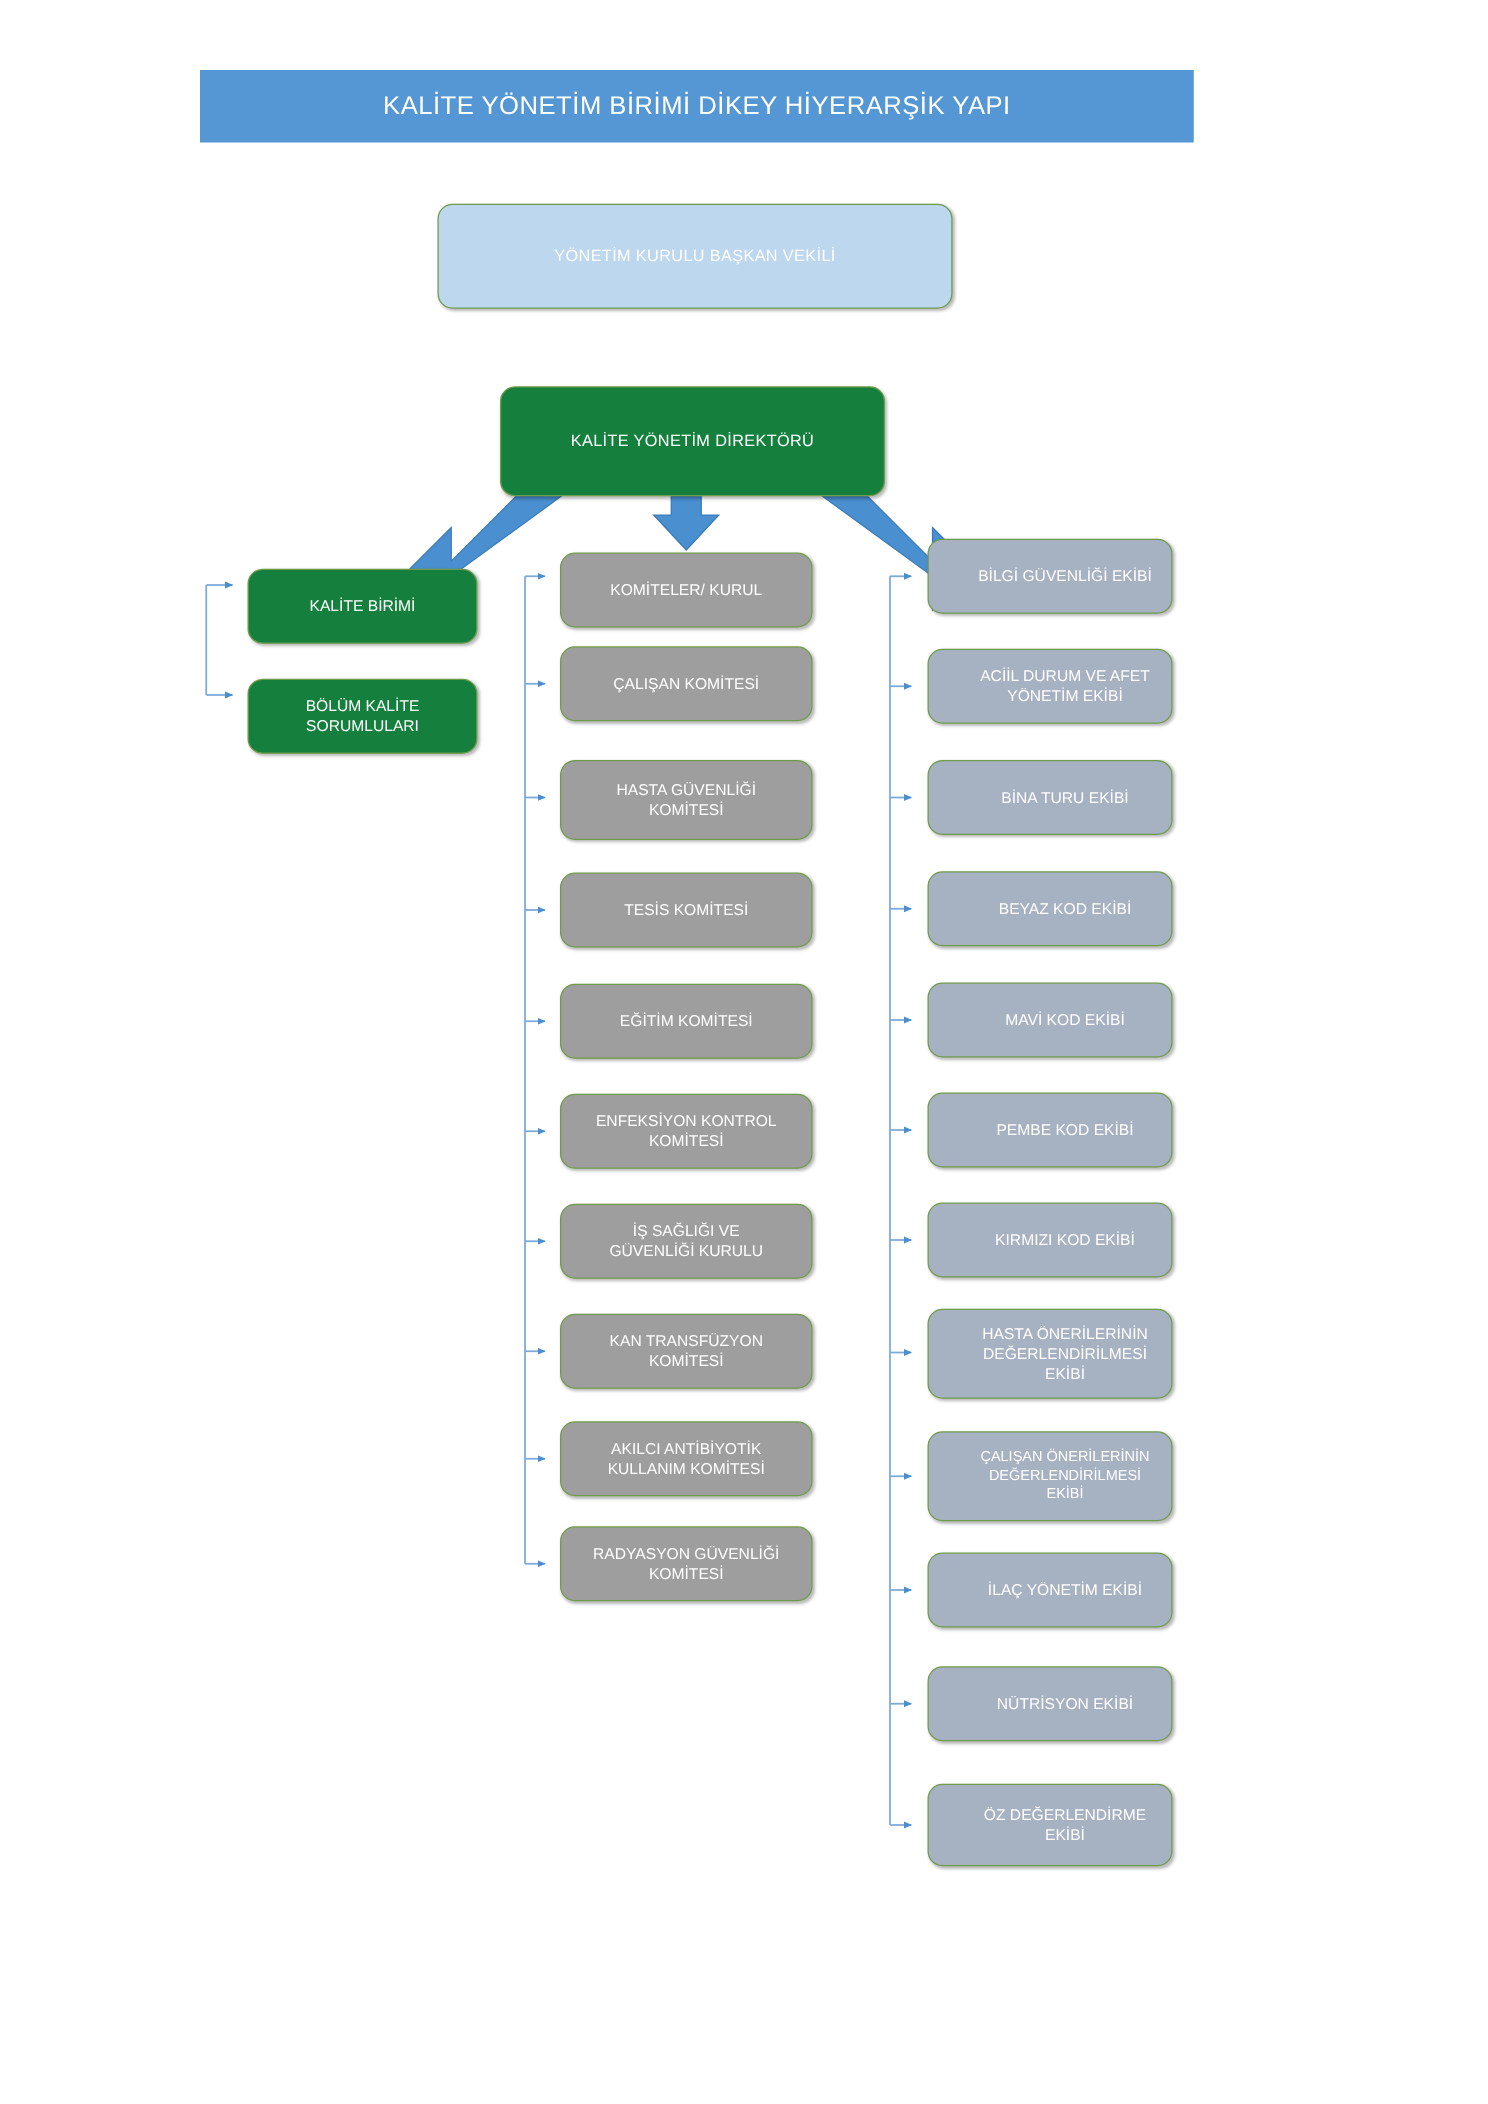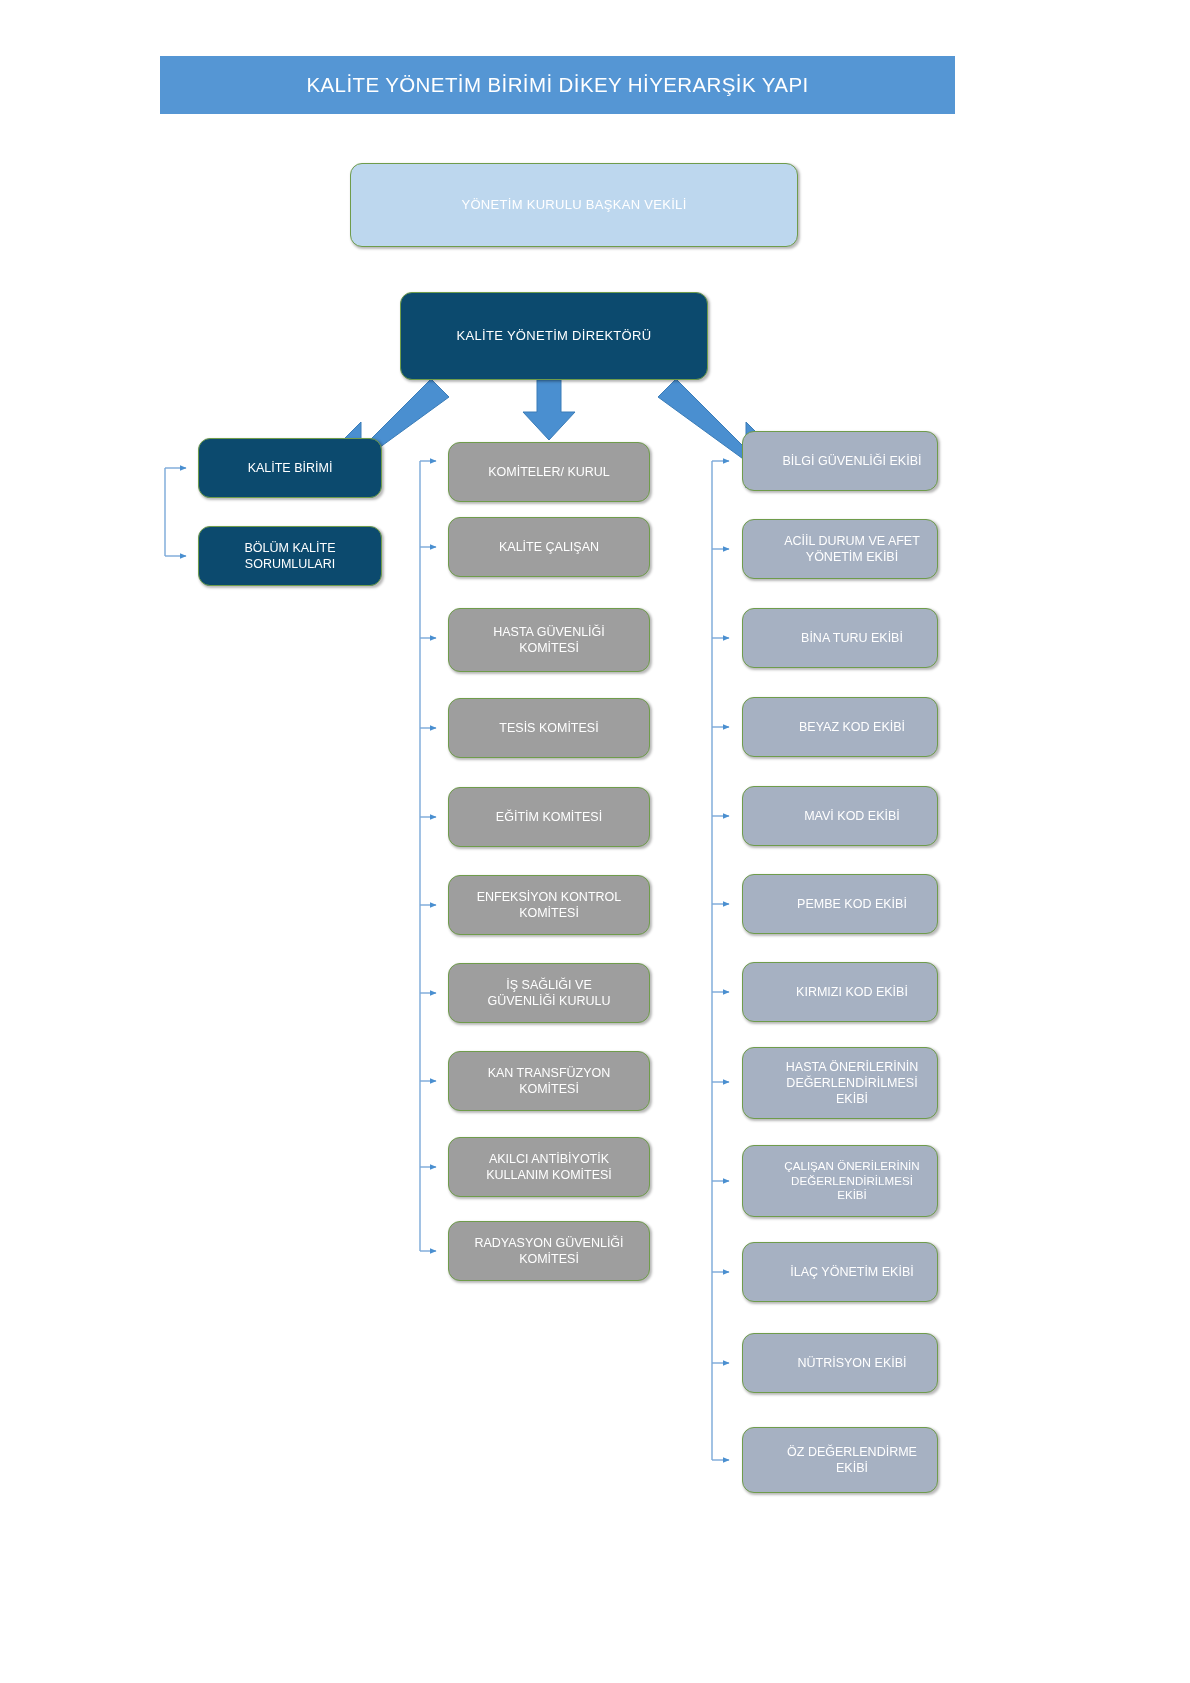--- a/index.html
+++ b/index.html
@@ -46,27 +46,27 @@
     justify-content: center;
     text-align: center;
     color: #ffffff;
     line-height: 1.28;
     padding: 3px 8px;
     box-shadow: 1.5px 1.5px 2.5px rgba(0,0,0,0.28);
   }
   .node .label { display: block; white-space: pre-line; }
 
   .node.blue   { background: #bdd7ee; }
-  .node.green  { background: #0c4a6e; }
+  .node.green  { background: #15803d; margin-top: 17px; }
   .node.gray   { background: #9e9e9e; }
   .node.slate  { background: #a6b1c2; }
 
   
   #node-board {
-    left: 350px; top: 163px; width: 448px; height: 84px;
+    left: 350px; top: 163px; width: 412px; height: 84px;
     font-size: 13px; letter-spacing: 0.3px;
   }
   #node-director {
     left: 400px; top: 292px; width: 308px; height: 88px;
     font-size: 13px; letter-spacing: 0.3px;
   }
 
   
   .col-left  { left: 198px; width: 184px; font-size: 12.5px; }
   .col-mid   { left: 448px; width: 202px; font-size: 12.5px; }
@@ -156,21 +156,21 @@
 </div>
 <div class="node green col-left" style="top:526px;height:60px;">
   <span class="label">BÖLÜM KALİTE
 SORUMLULARI</span>
 </div>
 
 <div class="node gray col-mid" style="top:442px;height:60px;">
   <span class="label">KOMİTELER/ KURUL</span>
 </div>
 <div class="node gray col-mid" style="top:517px;height:60px;">
-  <span class="label">KALİTE ÇALIŞAN</span>
+  <span class="label">ÇALIŞAN KOMİTESİ</span>
 </div>
 <div class="node gray col-mid" style="top:608px;height:64px;">
   <span class="label">HASTA GÜVENLİĞİ
 KOMİTESİ</span>
 </div>
 <div class="node gray col-mid" style="top:698px;height:60px;">
   <span class="label">TESİS KOMİTESİ</span>
 </div>
 <div class="node gray col-mid" style="top:787px;height:60px;">
   <span class="label">EĞİTİM KOMİTESİ</span>

